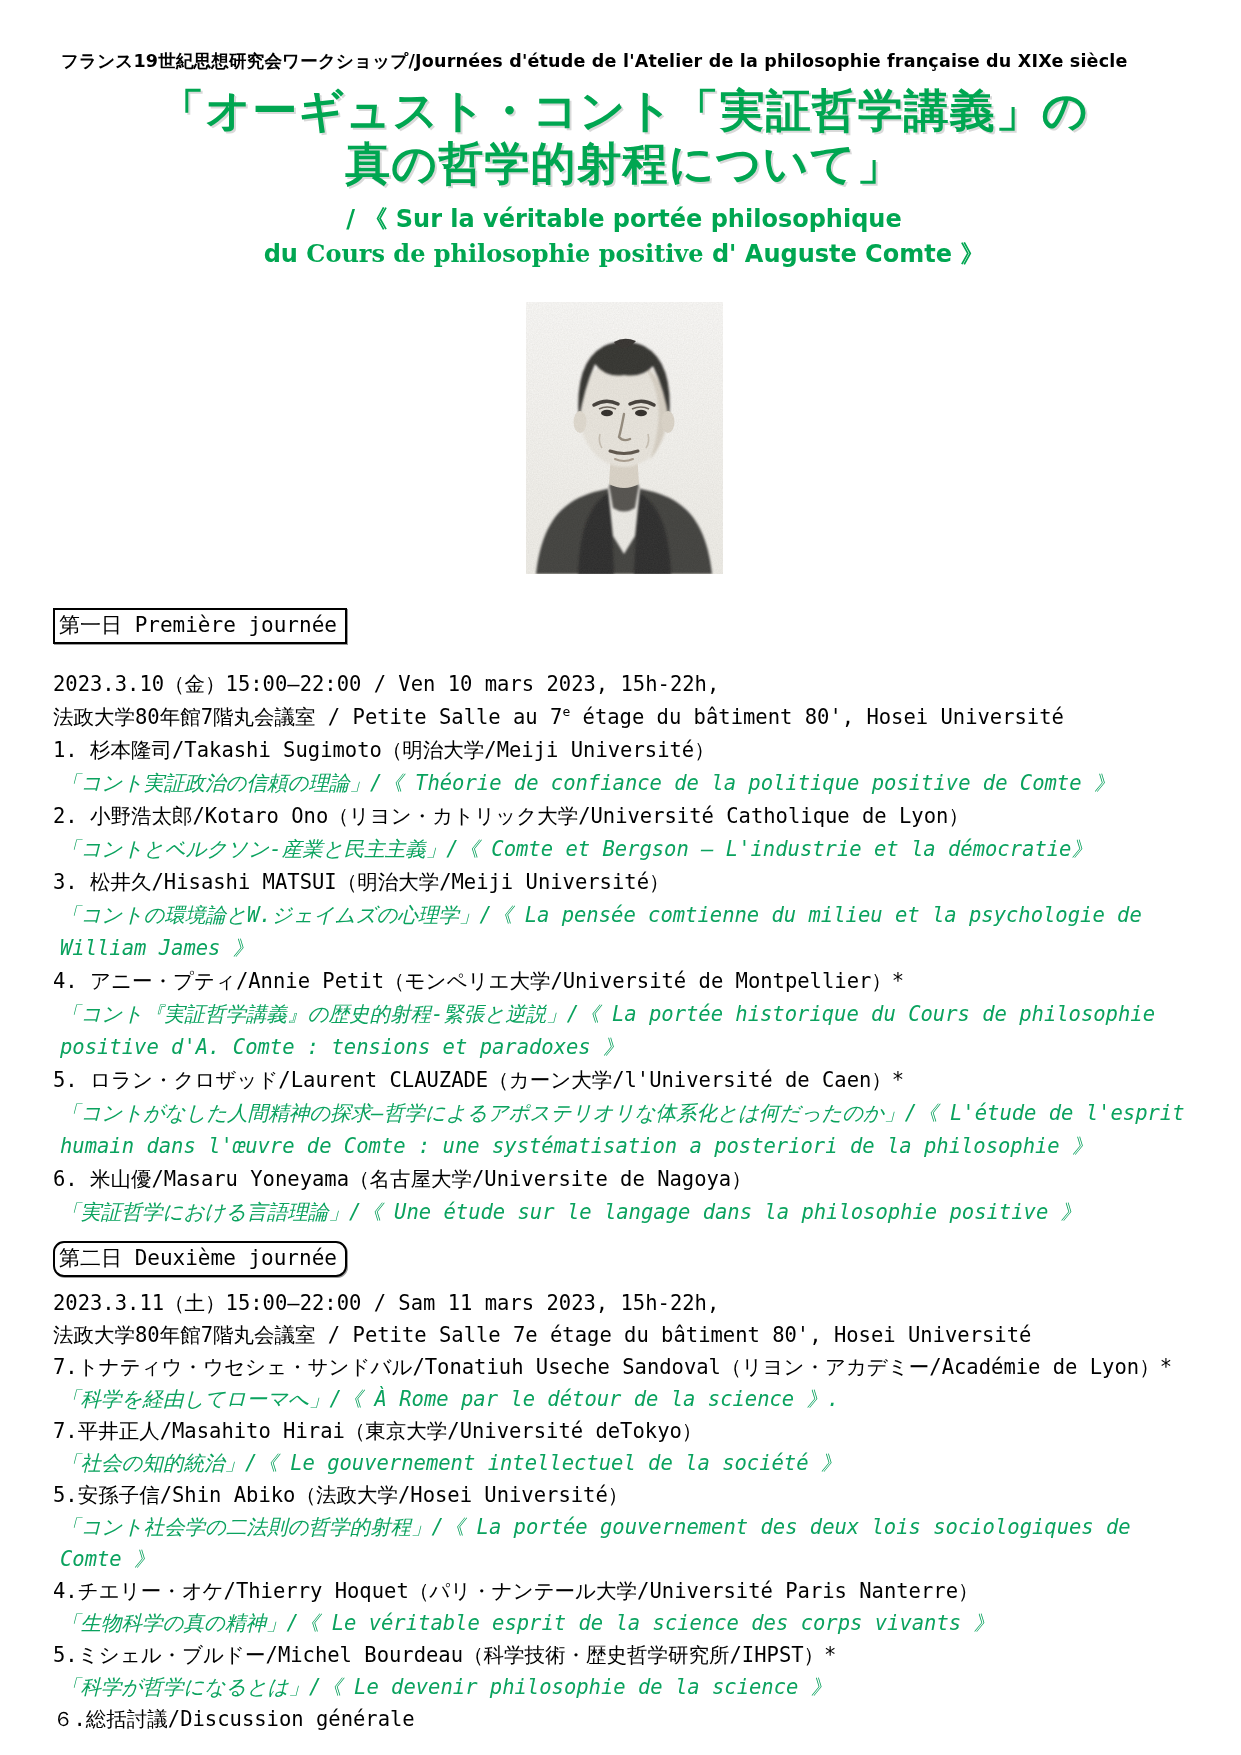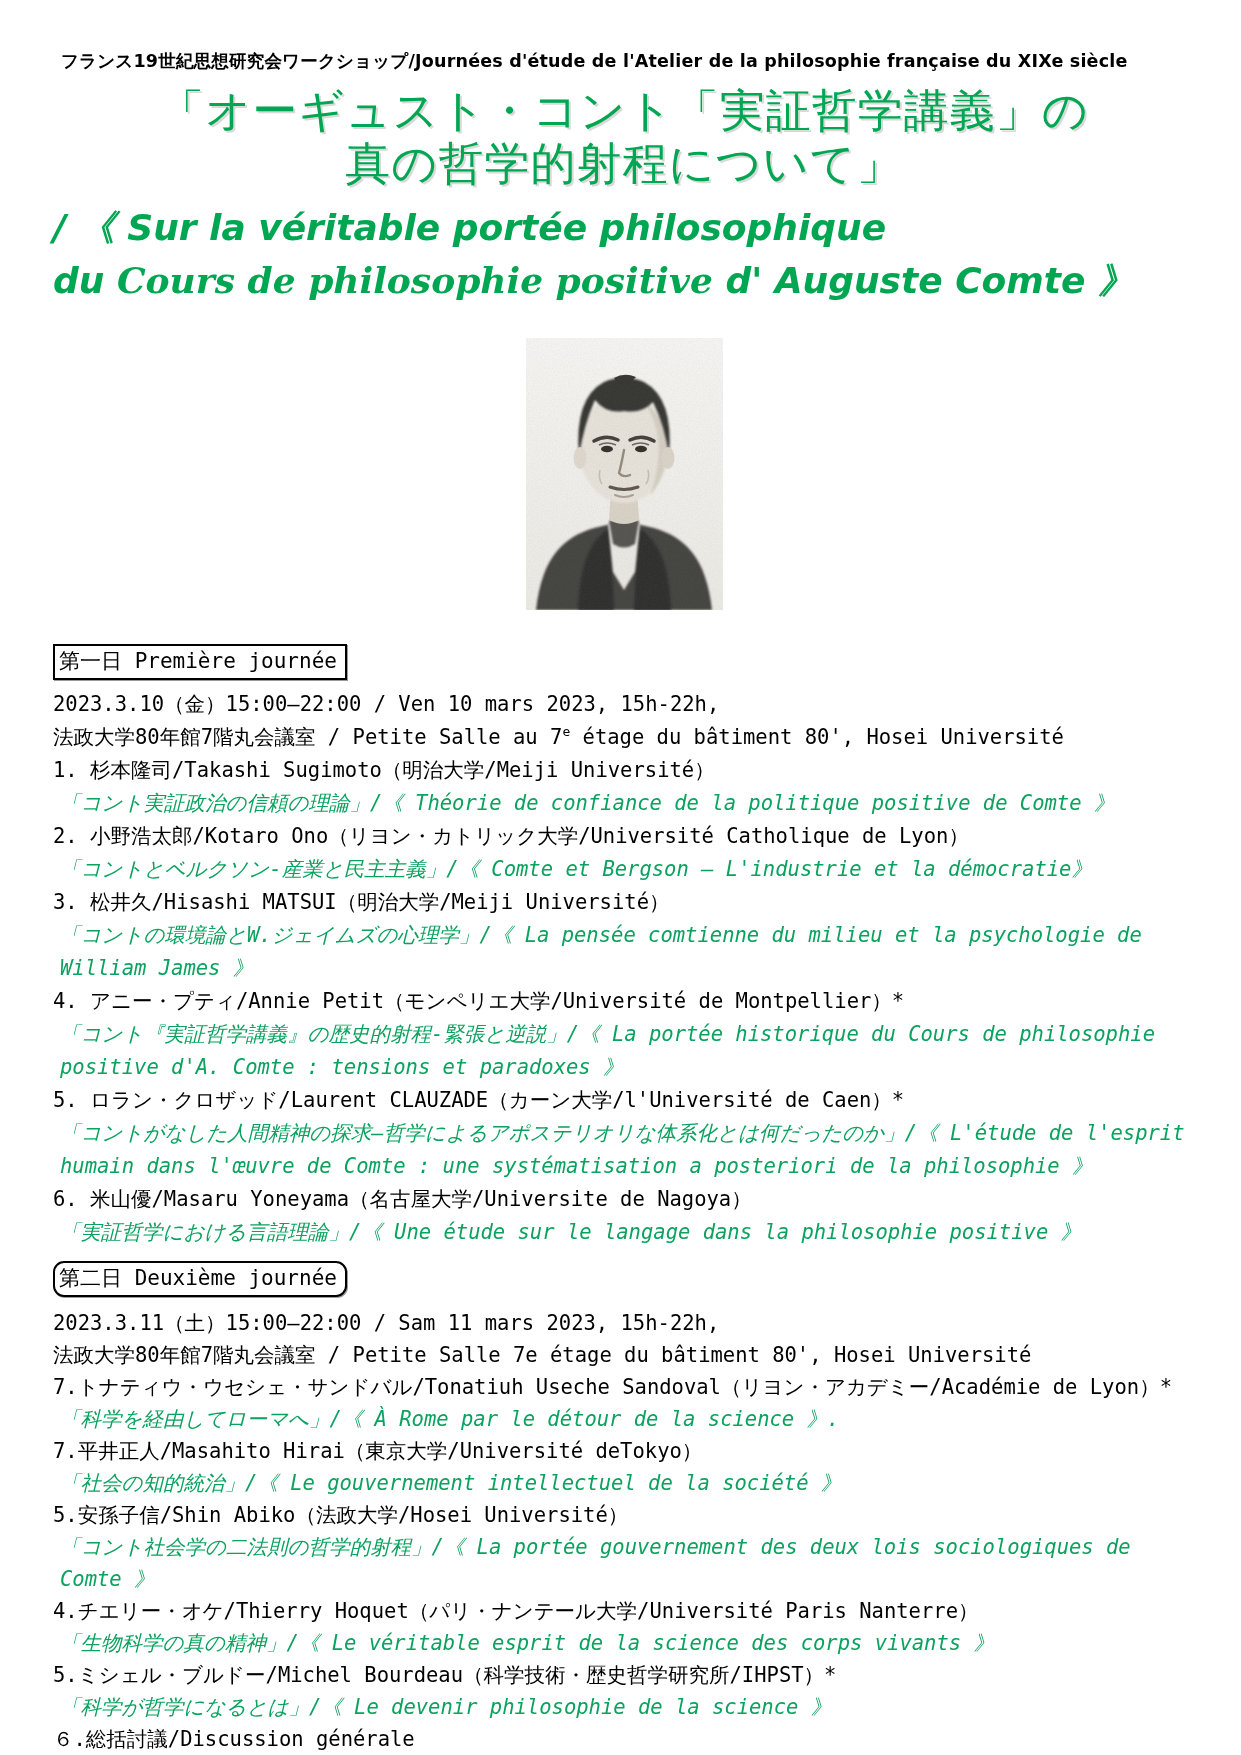--- a/index.html
+++ b/index.html
@@ -12,39 +12,39 @@
     width:1241px;height:1755px;overflow:hidden;background:#ffffff;color:#000;
     font-family:"DejaVu Sans Mono","DejaVu Sans",monospace;
   }
   .page{width:1241px;height:1548px;padding:50px 46px 0 53px;}
   .kicker{
     font-family:"DejaVu Sans",sans-serif;font-weight:bold;
     font-size:17.5px;line-height:22px;margin-left:8px;letter-spacing:.2px;
   }
   .title-ja{
     margin-top:12px;text-align:center;color:var(--green-title);
-    font-family:"DejaVu Sans",sans-serif;font-weight:400;
+    font-family:"DejaVu Sans",sans-serif;font-weight:700;
     font-size:45px;line-height:1.18;letter-spacing:1px;
     text-shadow:2px 2px 0 rgba(120,120,120,.28);
   }
   .title-fr{
-    margin-top:12px;color:var(--green-title);
-    font-family:"DejaVu Sans",sans-serif;font-weight:800;font-style:italic;
-    font-size:36px;line-height:1.45;
+    margin-top:12px;text-align:center;color:var(--green-title);
+    font-family:"DejaVu Sans",sans-serif;font-weight:800;
+    font-size:24px;line-height:1.45;
   }
   .title-fr .book{font-family:"DejaVu Serif",serif;}
   .portrait-wrap{margin:30px auto 0;width:197px;height:272px;}
   .section-box{
     display:inline-block;border:2px solid #000;box-shadow:1px 1px 0 #9a9a9a;
     padding:2px 8px 4px 4px;font-size:21px;line-height:26px;margin-top:34px;
     background:#fff;
     text-align:right;
   }
   .section-box.day2{margin-top:12px;border-radius:11px;}
-  .section{margin-top:8px;font-size:20.5px;line-height:33px;}
+  .section{margin-top:24px;font-size:20.5px;line-height:33px;}
   .section.day2{line-height:32px;margin-top:10px;}
   .line{min-height:1em;}
   .theme{color:var(--green-theme);font-style:italic;padding-left:7px;}
   .sup{font-size:13px;vertical-align:super;line-height:0;}
 </style>
 </head>
 <body>
 
 <div class="page">
 

